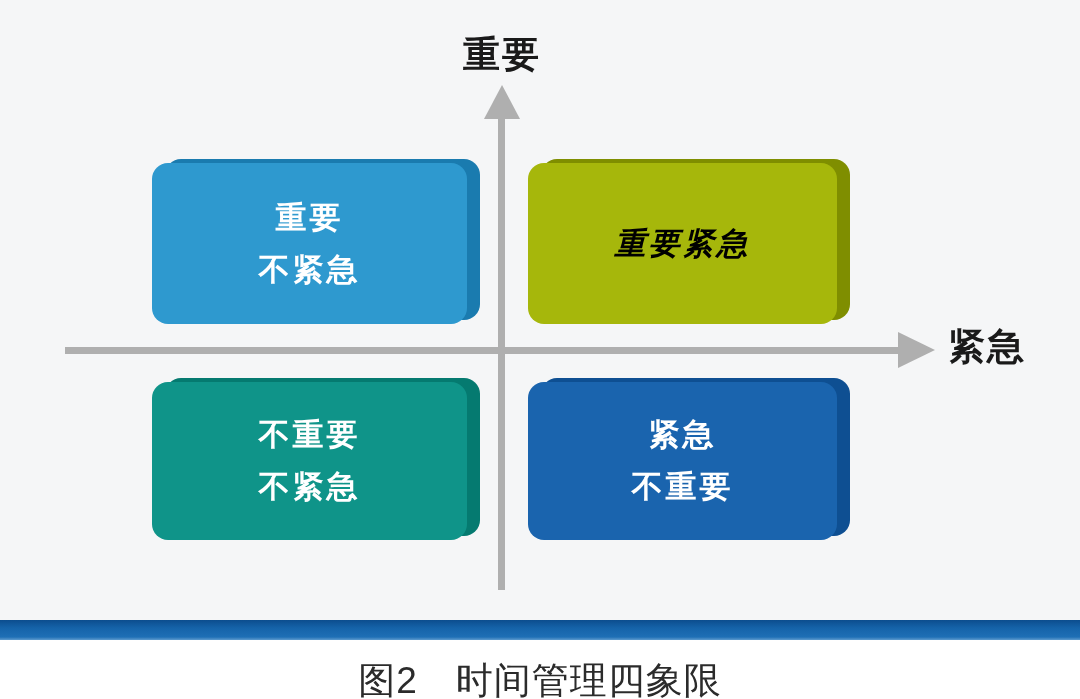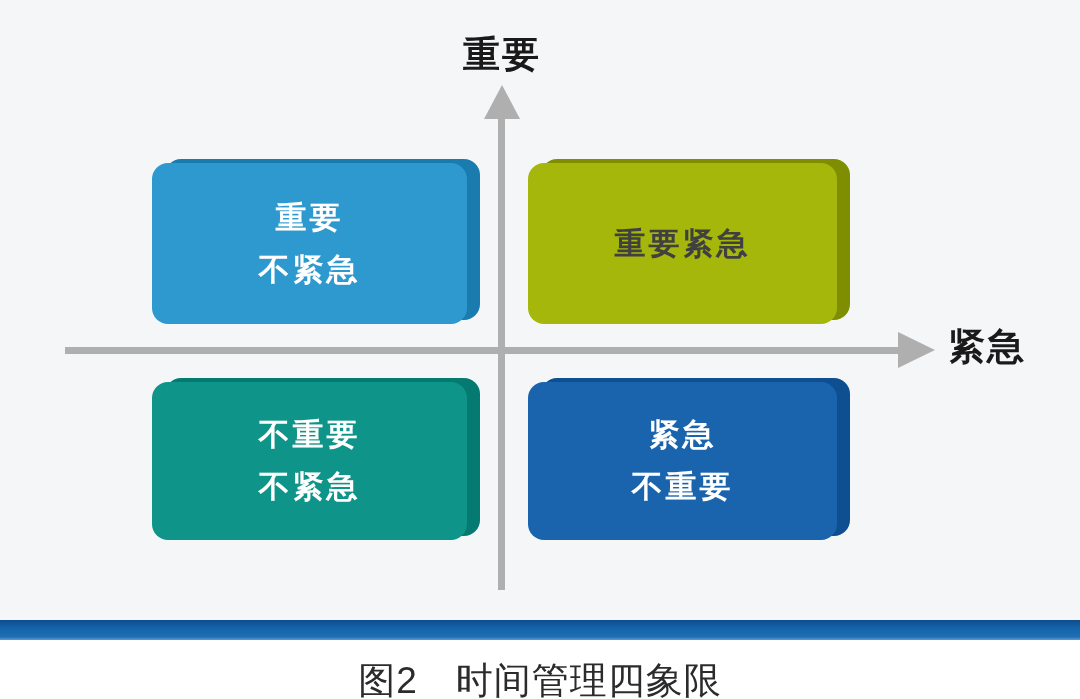--- a/index.html
+++ b/index.html
@@ -95,21 +95,21 @@
     <div class="back" style="background: rgb(26, 123, 175);"></div>
     <div class="face" style="background: rgb(46, 153, 207);">
       <span style="color: rgb(255, 255, 255);">重要</span>
       <span style="color: rgb(255, 255, 255);">不紧急</span>
     </div>
   </div>
 
   <div class="quad q-tr">
     <div class="back" style="background: rgb(127, 142, 0);"></div>
     <div class="face" style="background: rgb(166, 183, 11);">
-      <span style="color: #404040;">重要紧急</span>
+      <span style="color: #000000; font-style: italic;">重要紧急</span>
       <span style="color: rgb(255, 255, 255);"></span>
     </div>
   </div>
 
   <div class="quad q-bl">
     <div class="back" style="background: rgb(5, 122, 112);"></div>
     <div class="face" style="background: rgb(15, 148, 137);">
       <span style="color: rgb(255, 255, 255);">不重要</span>
       <span style="color: rgb(255, 255, 255);">不紧急</span>
     </div>

